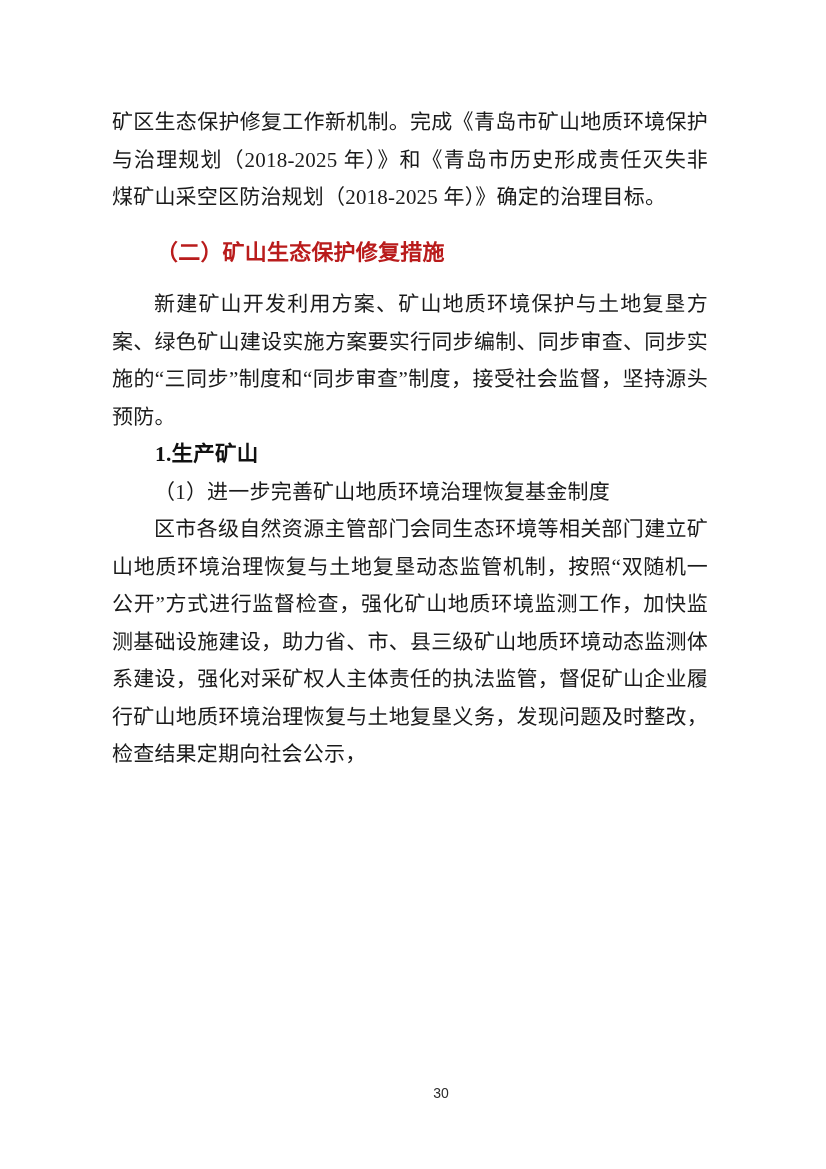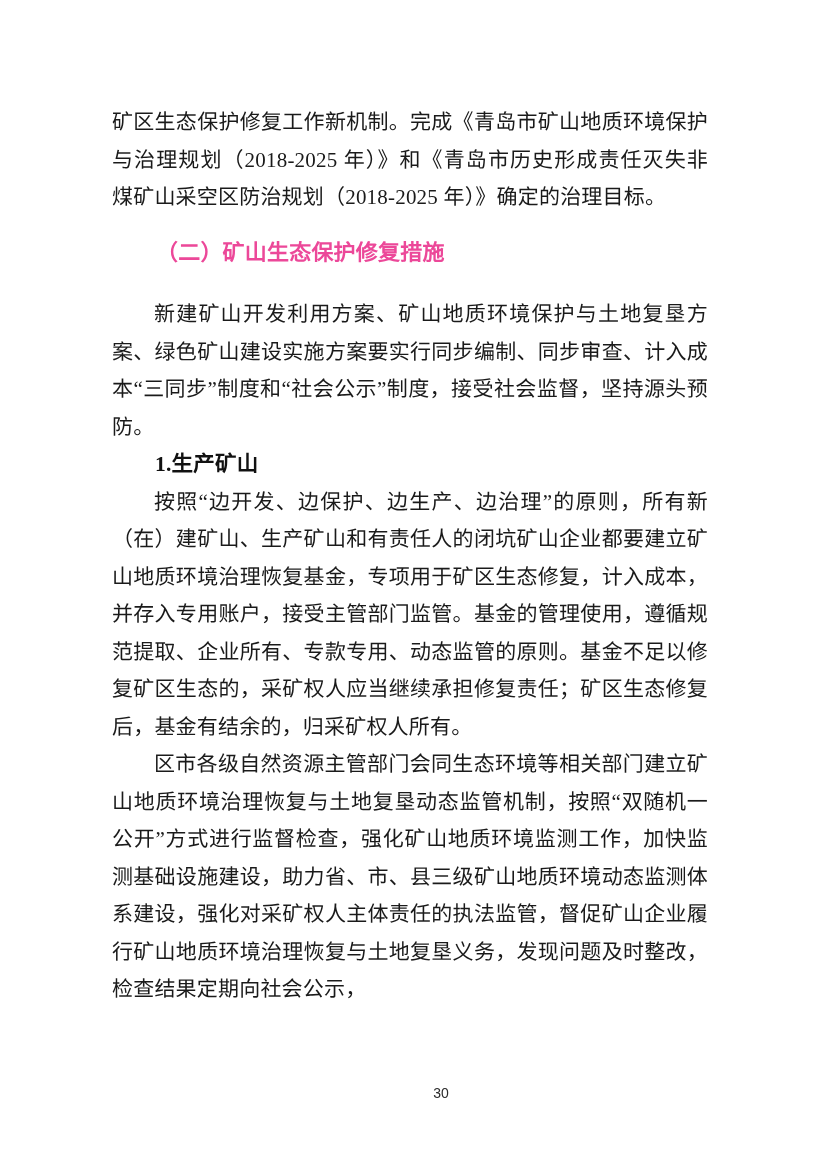--- a/index.html
+++ b/index.html
@@ -31,22 +31,22 @@
     text-indent: 2em;
   }
   .content p.flush {
     text-indent: 0;
   }
   .section-heading {
     font-size: 22px;
     font-weight: bold;
     text-indent: 2em;
     line-height: 37.5px;
-    margin: 17px 0 25px 0;
-    color: #ec4899;
+    margin: 17px 0 15px 0;
+    color: #b91c1c;
   }
   .sub-heading {
     font-size: 21.5px;
     font-weight: bold;
     text-indent: 2em;
     line-height: 37.5px;
     margin: 0;
     color: #111111;
   }
   .footer {
@@ -67,26 +67,26 @@
 
 <div class="page">
 
   <div class="content">
 
     <p class="flush">矿区生态保护修复工作新机制。完成《青岛市矿山地质环境保护与治理规划（2018-2025 年）》和《青岛市历史形成责任灭失非煤矿山采空区防治规划（2018-2025 年）》确定的治理目标。</p>
 
     <div class="section-heading">（二）矿山生态保护修复措施</div>
 
 
-    <p>新建矿山开发利用方案、矿山地质环境保护与土地复垦方案、绿色矿山建设实施方案要实行同步编制、同步审查、计入成本“三同步”制度和“社会公示”制度，接受社会监督，坚持源头预防。</p>
+    <p>新建矿山开发利用方案、矿山地质环境保护与土地复垦方案、绿色矿山建设实施方案要实行同步编制、同步审查、同步实施的“三同步”制度和“同步审查”制度，接受社会监督，坚持源头预防。</p>
 
     <div class="sub-heading">1.生产矿山</div>
 
+    <p>（1）进一步完善矿山地质环境治理恢复基金制度</p>
 
-    <p>按照“边开发、边保护、边生产、边治理”的原则，所有新（在）建矿山、生产矿山和有责任人的闭坑矿山企业都要建立矿山地质环境治理恢复基金，专项用于矿区生态修复，计入成本，并存入专用账户，接受主管部门监管。基金的管理使用，遵循规范提取、企业所有、专款专用、动态监管的原则。基金不足以修复矿区生态的，采矿权人应当继续承担修复责任；矿区生态修复后，基金有结余的，归采矿权人所有。</p>
 
 
     <p>区市各级自然资源主管部门会同生态环境等相关部门建立矿山地质环境治理恢复与土地复垦动态监管机制，按照“双随机一公开”方式进行监督检查，强化矿山地质环境监测工作，加快监测基础设施建设，助力省、市、县三级矿山地质环境动态监测体系建设，强化对采矿权人主体责任的执法监管，督促矿山企业履行矿山地质环境治理恢复与土地复垦义务，发现问题及时整改，检查结果定期向社会公示，</p>
 
   </div>
 
   <div class="footer">30</div>
 
 </div>
 

